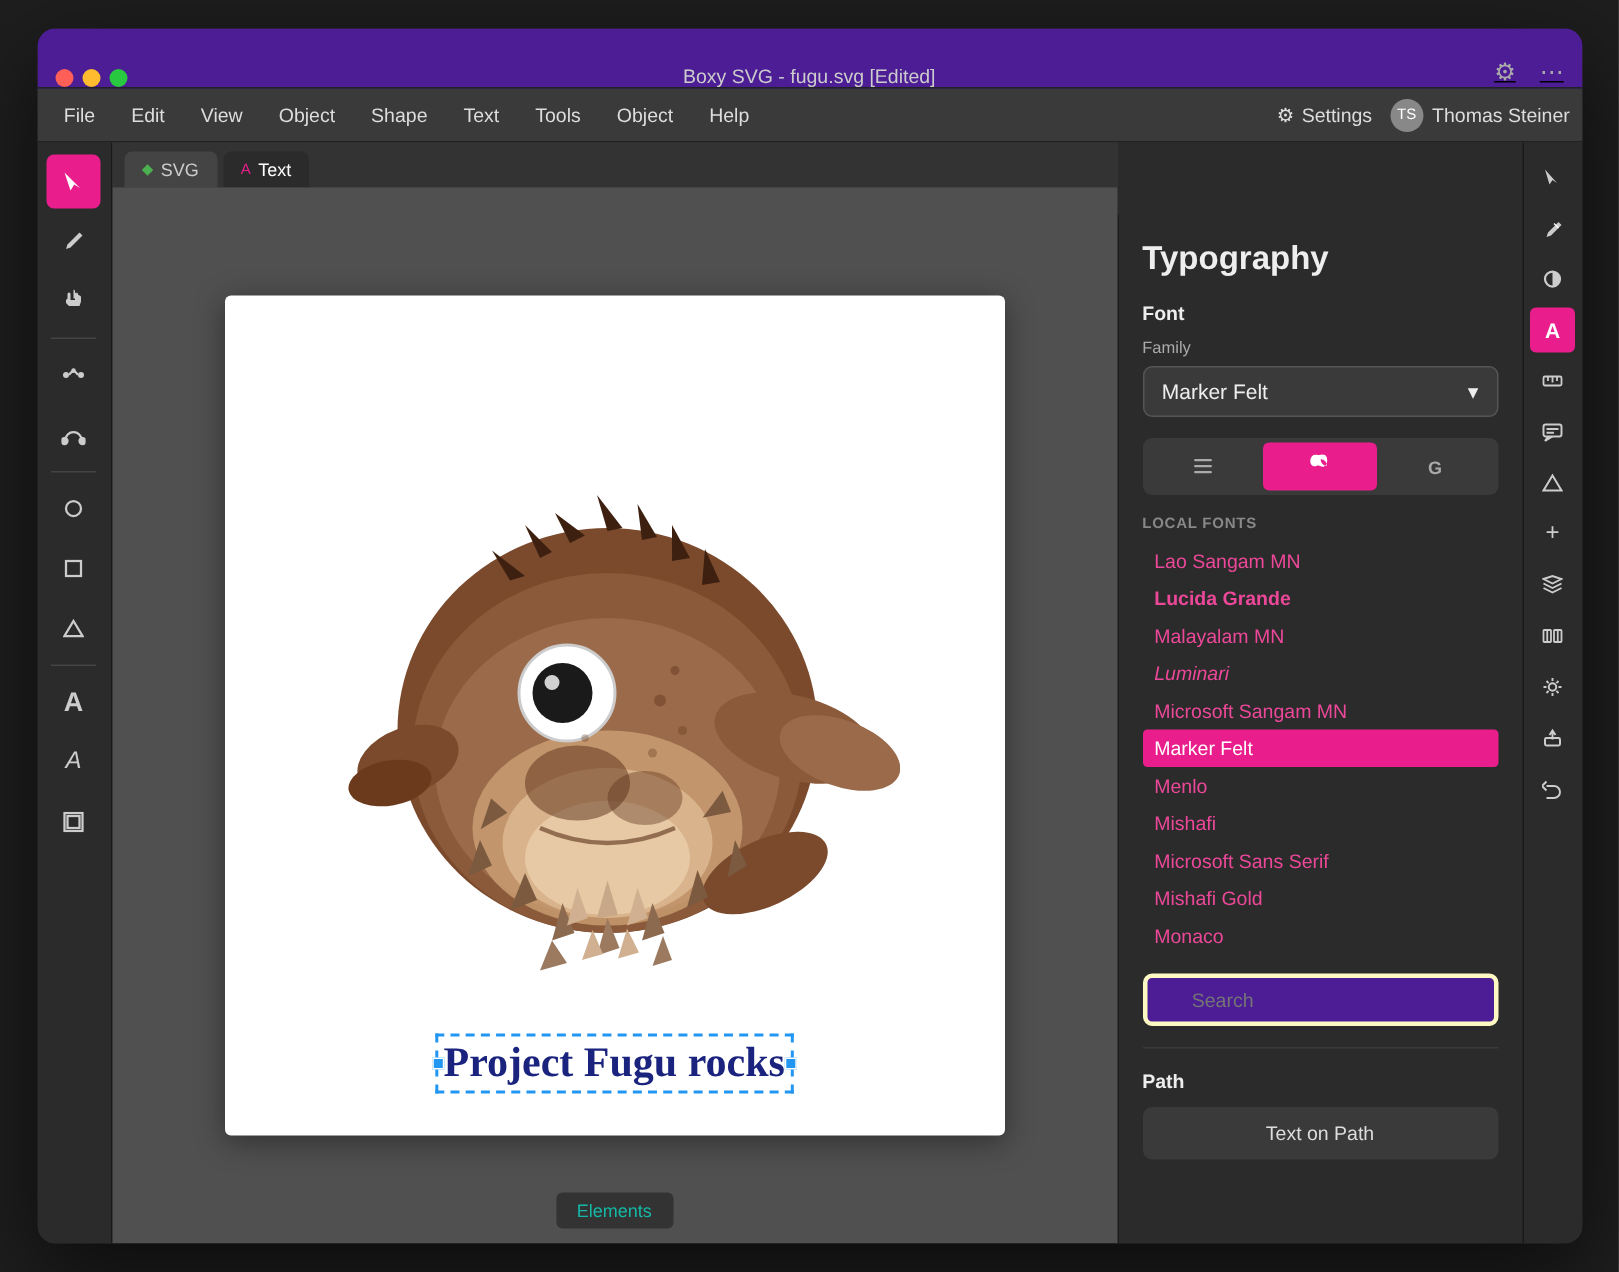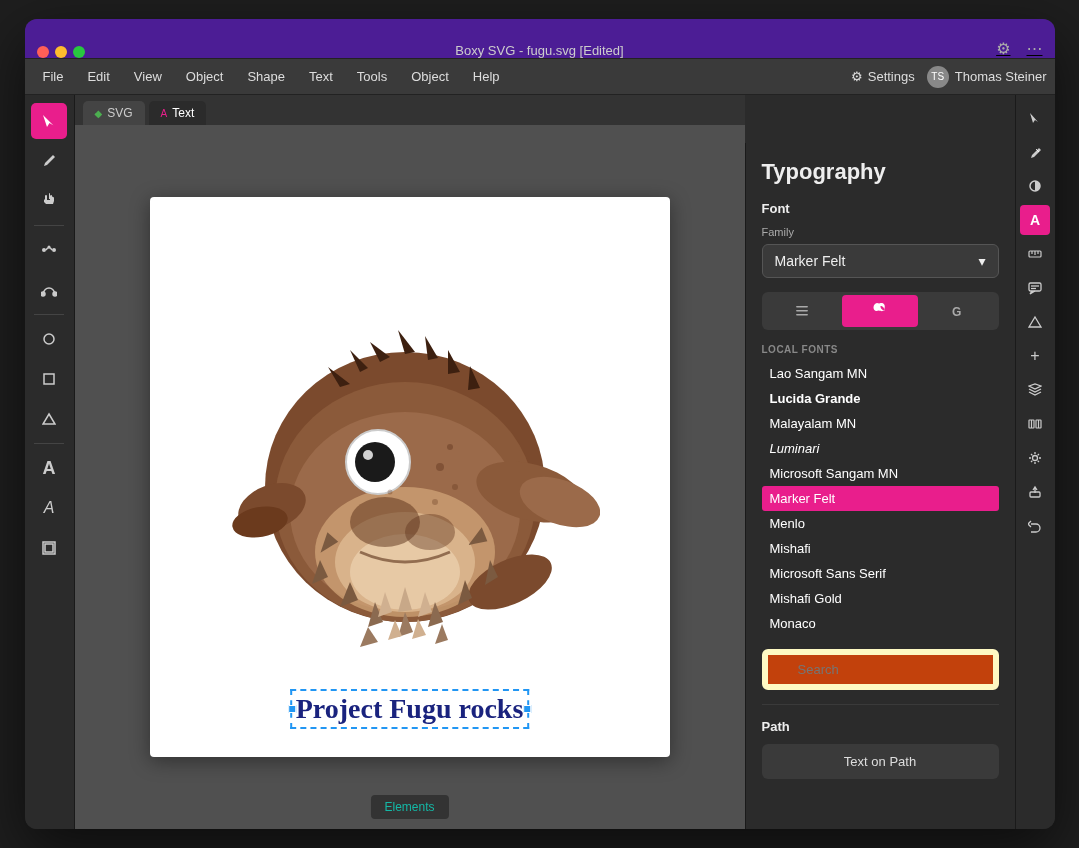--- a/index.html
+++ b/index.html
@@ -331,34 +331,34 @@
       text-transform: uppercase;
       letter-spacing: 0.5px;
       padding: 4px 0;
       margin-bottom: 2px;
     }
     .font-list {
       margin-bottom: 10px;
     }
     .font-item {
       padding: 5px 8px;
-      color: #ffffff;
+      color: #ec4899;
       font-size: 13px;
       cursor: pointer;
       border-radius: 3px;
     }
     .font-item.active {
       background: #e91e8c;
       color: white;
     }
     .font-item.bold { font-weight: 700; }
     .font-search {
       width: 100%;
-      background: #c2410c;
-      border: 6px solid #fef9c3;
+      background: #4c1d95;
+      border: 3px solid #fef9c3;
       border-radius: 6px;
       padding: 7px 10px 7px 30px;
       color: #ddd;
       font-size: 13px;
       outline: none;
       position: relative;
     }
     .search-wrapper {
       position: relative;
       margin-top: 8px;

